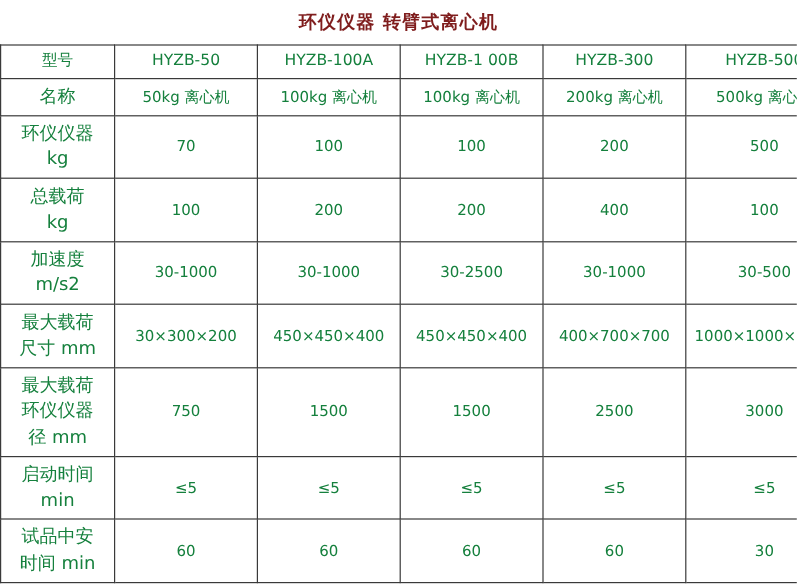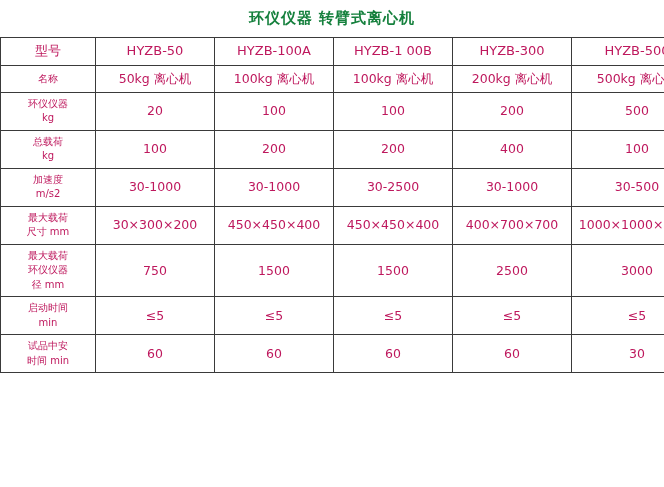--- a/index.html
+++ b/index.html
@@ -21,41 +21,41 @@
     box-sizing: border-box;
     padding: 0;
   }
   .title {
     text-align: center;
     font-size: 15px;
     font-weight: bold;
     letter-spacing: 1px;
     padding-top: 9px;
     padding-bottom: 9px;
-    color: #15803d;
+    color: #7f1d1d;
   }
   table.spec {
     border-collapse: collapse;
     width: 648px;
     margin: 0 auto;
     table-layout: fixed;
   }
   table.spec td {
     border: 1px solid #3a3a3a;
     text-align: center;
     vertical-align: middle;
     font-size: 12.5px;
     line-height: 1.45;
     padding: 4px 3px;
-    color: #be185d;
+    color: #15803d;
     word-break: break-all;
   }
   table.spec td.label {
     width: 88px;
-    font-size: 10px;
+    font-size: 15px;
   }
   table.spec tr.head td {
     font-size: 13px;
   }
   table.spec td.val {
     width: 112px;
   }
   table.spec td.val-last {
     width: 124px;
   }
@@ -91,21 +91,21 @@
         <td class="val">100kg 离心机</td>
         <td class="val">200kg 离心机</td>
         <td class="val-last">500kg 离心机</td>
       </tr>
 
       <tr>
         <td class="label">
           <span class="two-line">环仪仪器</span>
           <span class="two-line">kg</span>
         </td>
-        <td class="val">20</td>
+        <td class="val">70</td>
         <td class="val">100</td>
         <td class="val">100</td>
         <td class="val">200</td>
         <td class="val-last">500</td>
       </tr>
 
       <tr>
         <td class="label">
           <span class="two-line">总载荷</span>
           <span class="two-line">kg</span>

